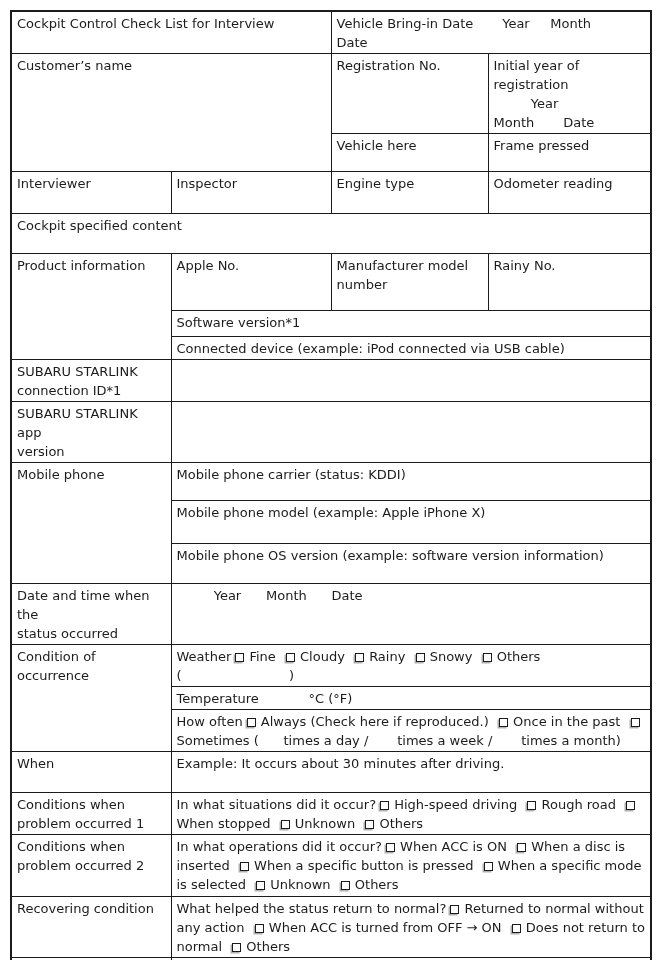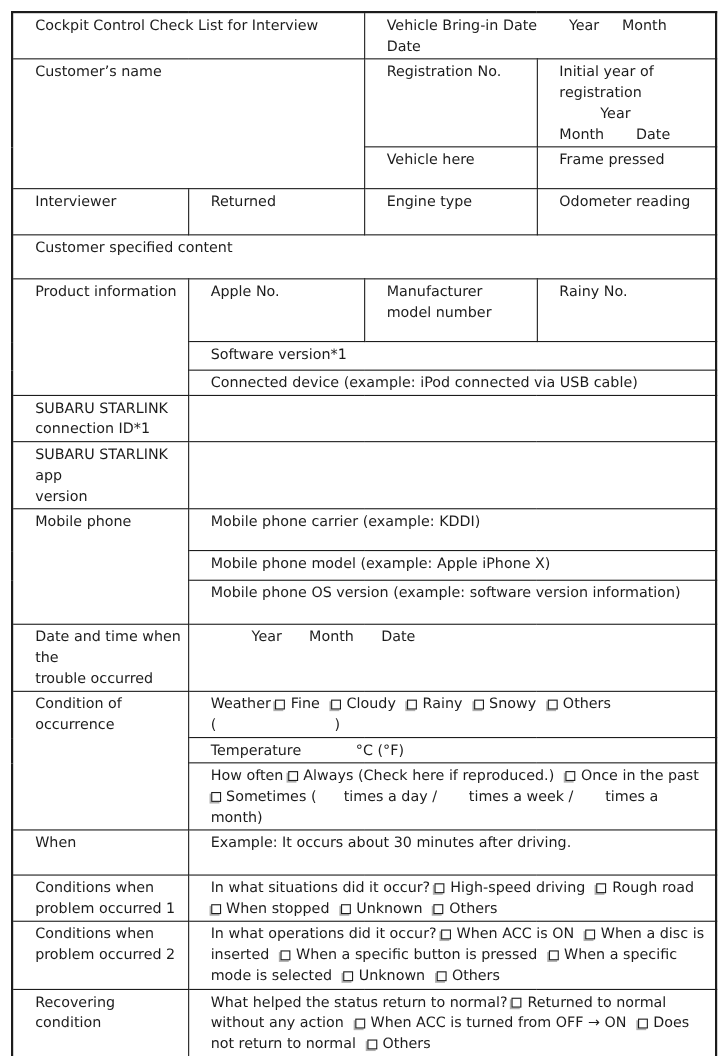--- a/index.html
+++ b/index.html
@@ -14,21 +14,21 @@
   table.form {
     border-collapse: collapse;
     table-layout: fixed;
     width: 640px;
     margin: 10px;
     border: 2px solid #1c1c1c;
   }
   td {
     border: 1px solid #1c1c1c;
     vertical-align: top;
-    padding: 2px 5px 1px 20px;
+    padding: 2px 5px 1px 5px;
     line-height: 19px;
     white-space: pre-wrap;
     overflow: hidden;
     word-wrap: break-word;
   }
   .prefix.bold { font-weight: normal; }
   .opt { margin-right: 2px; }
   .cb {
     display: inline-block;
     width: 9px; height: 9px;
@@ -61,26 +61,26 @@
       <td>Initial year of registration
 &nbsp;&nbsp;&nbsp;&nbsp;&nbsp;&nbsp;&nbsp;&nbsp;&nbsp;Year
 Month&nbsp;&nbsp;&nbsp;&nbsp;&nbsp;&nbsp;&nbsp;Date</td>
     </tr>
     <tr style="height:38px">
       <td>Vehicle here</td>
       <td>Frame pressed</td>
     </tr>
     <tr style="height:42px">
       <td>Interviewer</td>
-      <td>Returned</td>
+      <td>Inspector</td>
       <td>Engine type</td>
       <td>Odometer reading</td>
     </tr>
     <tr style="height:40px">
-      <td colspan="4">Customer specified content</td>
+      <td colspan="4">Cockpit specified content</td>
     </tr>
     <tr style="height:57px">
       <td rowspan="3">Product information</td>
       <td>Apple No.</td>
       <td>Manufacturer model number</td>
       <td>Rainy No.</td>
     </tr>
     <tr style="height:26px">
       <td colspan="3">Software version*1</td>
     </tr>
@@ -92,31 +92,31 @@
 connection ID*1</td>
       <td colspan="3"></td>
     </tr>
     <tr style="height:39px">
       <td>SUBARU STARLINK app
 version</td>
       <td colspan="3"></td>
     </tr>
     <tr style="height:38px">
       <td rowspan="3">Mobile phone</td>
-      <td colspan="3">Mobile phone carrier (example: KDDI)</td>
+      <td colspan="3">Mobile phone carrier (status: KDDI)</td>
     </tr>
-    <tr style="height:27px">
+    <tr style="height:43px">
       <td colspan="3">Mobile phone model (example: Apple iPhone X)</td>
     </tr>
     <tr style="height:40px">
       <td colspan="3">Mobile phone OS version (example: software version information)</td>
     </tr>
     <tr style="height:42px">
       <td>Date and time when the
-trouble occurred</td>
+status occurred</td>
       <td colspan="3">&nbsp;&nbsp;&nbsp;&nbsp;&nbsp;&nbsp;&nbsp;&nbsp;&nbsp;Year&nbsp;&nbsp;&nbsp;&nbsp;&nbsp;&nbsp;Month&nbsp;&nbsp;&nbsp;&nbsp;&nbsp;&nbsp;Date</td>
     </tr>
     <tr style="height:39px">
       <td rowspan="3">Condition of occurrence</td>
       <td colspan="3"><span class="prefix bold">Weather </span><span class="opt"><span class="cb"></span><span>Fine</span></span>  <span class="opt"><span class="cb"></span><span>Cloudy</span></span>  <span class="opt"><span class="cb"></span><span>Rainy</span></span>  <span class="opt"><span class="cb"></span><span>Snowy</span></span>  <span class="opt"><span class="cb"></span><span>Others</span></span>  <span>(&nbsp;&nbsp;&nbsp;&nbsp;&nbsp;&nbsp;&nbsp;&nbsp;&nbsp;&nbsp;&nbsp;&nbsp;&nbsp;&nbsp;&nbsp;&nbsp;&nbsp;&nbsp;&nbsp;&nbsp;&nbsp;&nbsp;&nbsp;&nbsp;&nbsp;&nbsp;)</span></td>
     </tr>
     <tr style="height:23px">
       <td colspan="3">Temperature&nbsp;&nbsp;&nbsp;&nbsp;&nbsp;&nbsp;&nbsp;&nbsp;&nbsp;&nbsp;&nbsp;&nbsp;°C (°F)</td>
     </tr>
     <tr style="height:40px">

